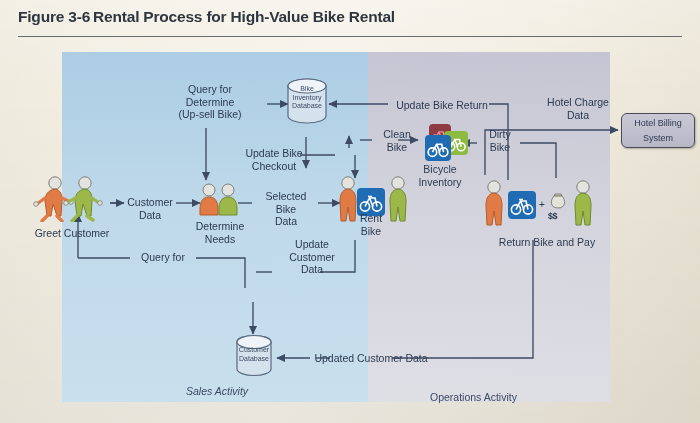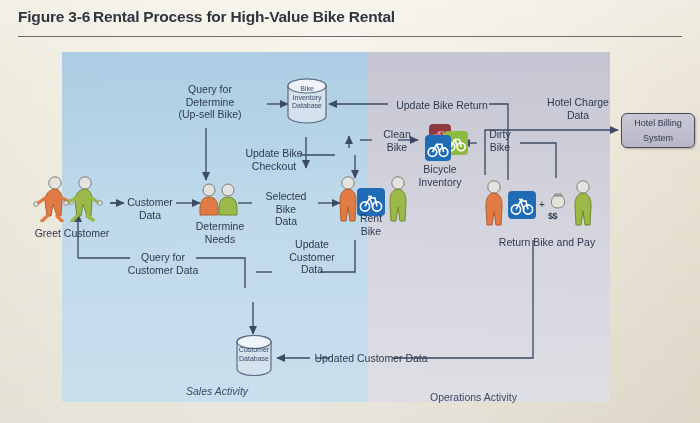--- a/index.html
+++ b/index.html
@@ -355,21 +355,20 @@
   <div>Bike</div>
 </div>
 
 <div class="lbl" style="left:541px;top:96px;width:74px;">
   <div>Hotel Charge</div>
   <div>Data</div>
 </div>
 
 <div class="lbl" style="left:104px;top:251px;width:118px;">
   <div>Query for</div>
-  <div>Customer Data</div>
 </div>
 
 <div class="lbl" style="left:266px;top:238px;width:60px;margin-left:16px;">
   <div>Update</div>
   <div>Customer</div>
   <div>Data</div>
 </div>
 
 <div class="lbl" style="left:312px;top:352px;width:118px;">Updated Customer Data</div>
 

